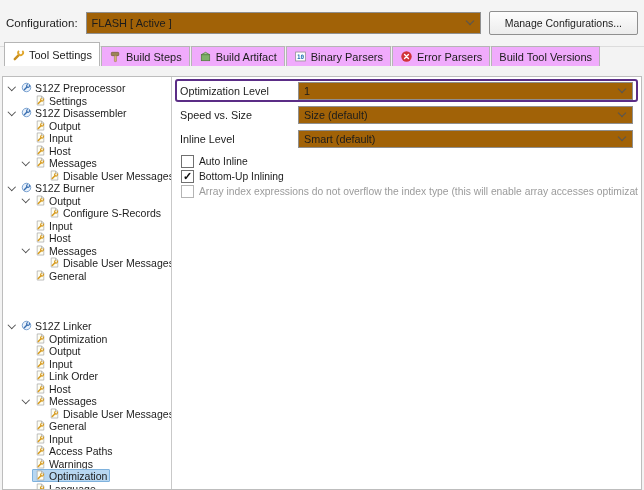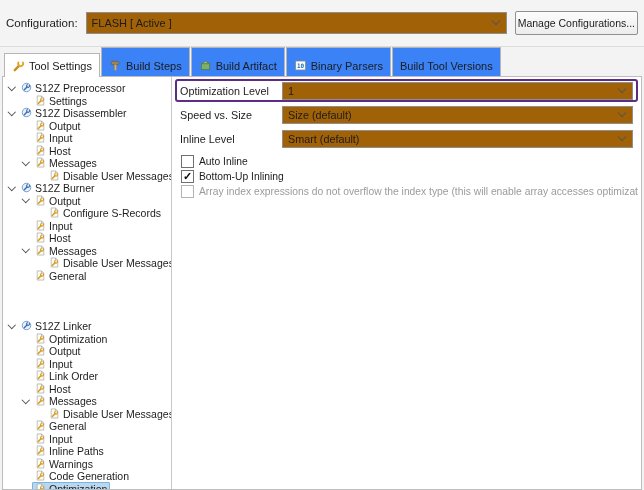--- a/index.html
+++ b/index.html
@@ -24,34 +24,34 @@
     white-space:nowrap; overflow:hidden;
   }
   .cfg-combo { flex:1; height:22px; }
   .chev { position:absolute; right:6px; top:50%; width:7px; height:7px; margin-top:-5px; }
   .chev::before {
     content:""; position:absolute; left:0; top:0; width:5px; height:5px;
     border-right:1.3px solid #555; border-bottom:1.3px solid #555;
     transform:rotate(45deg);
   }
   .btn {
-    height:24px; padding:0 2px; font-size:10.5px; white-space:nowrap;
+    height:24px; padding:0 15px; font-size:10.5px; white-space:nowrap;
     background:linear-gradient(#fdfdfd,#ececec);
     border:1px solid #8f8f8f; border-radius:2px;
     display:flex; align-items:center; cursor:default;
   }
 
   
   .tabbar {
-    position:absolute; left:4px; top:53px; height:24px;
-    display:flex; align-items:center;
+    position:absolute; left:4px; top:42px; height:24px;
+    display:flex; align-items:flex-end;
   }
   .tab {
     display:flex; align-items:center; gap:4px;
-    height:36px; padding:0 7px; background:#3b82f6;
+    height:20px; padding:0 7px; background:#f0abfc;
     border:1px solid #b5b5b5; border-bottom:none;
     margin-right:1px; white-space:nowrap; position:relative; z-index:1;
   }
   .tab.active { background:#fff; height:24px; z-index:3; }
   .tabicon { display:flex; }
   .tabicon:empty { display:none; }
   .tabicon svg { width:13px; height:13px; display:block; }
 
   
   .content {
@@ -73,20 +73,21 @@
   .ticon { display:flex; margin-right:3px; }
   .ticon svg { width:11px; height:11px; display:block; }
   .tlabel { font-size:10.5px; }
 
   
   .panel { flex:1; padding:2px 3px 0 3px; overflow:hidden; }
   .srow {
     display:flex; align-items:center; height:23px;
     border:2px solid transparent; border-radius:3px; padding:1px 3px;
     margin-bottom:1px;
+    gap:16px;
   }
   .srow.highlighted { border-color:#5b2d86; }
   .flabel { flex:0 0 102px; font-size:10.8px; white-space:nowrap; }
   .srow .combo { flex:1; height:18px; font-size:10.8px; }
 
   .cbs { margin-top:4px; padding-left:6px; }
   .cbrow { display:flex; align-items:center; height:15px; white-space:nowrap; overflow:hidden; cursor:default; }
   .cb {
     flex:0 0 13px; width:13px; height:13px; background:#fff;
     border:1px solid #707070; margin-right:5px;
@@ -171,20 +172,28 @@
     </div>
     <div class="tab">
       <span class="tabicon">
         <svg aria-hidden="true">
           <use href="#i-binary"></use>
         </svg>
       </span>
       <span>Binary Parsers</span>
     </div>
     <div class="tab">
+      <span class="tabicon">
+        <svg aria-hidden="true">
+          <use href="#i-error"></use>
+        </svg>
+      </span>
+      <span>Error Parsers</span>
+    </div>
+    <div class="tab">
 
       <span>Build Tool Versions</span>
     </div>
   </div>
 
 <div class="content">
 
   <div class="tree">
 
   <div class="trow has-caret" style="padding-left: 4px;">
@@ -474,43 +483,32 @@
         </span>
       </div>
       <div class="trow" style="padding-left: 18px;">
         <span class="caret"></span>
         <span class="sel">
           <span class="ticon">
             <svg aria-hidden="true">
               <use href="#i-page"></use>
             </svg>
           </span>
-          <span class="tlabel">Inline Paths</span>
+          <span class="tlabel">Access Paths</span>
         </span>
       </div>
       <div class="trow" style="padding-left: 18px;">
         <span class="caret"></span>
         <span class="sel">
           <span class="ticon">
             <svg aria-hidden="true">
               <use href="#i-page"></use>
             </svg>
           </span>
           <span class="tlabel">Warnings</span>
-        </span>
-      </div>
-      <div class="trow" style="padding-left: 18px;">
-        <span class="caret"></span>
-        <span class="sel">
-          <span class="ticon">
-            <svg aria-hidden="true">
-              <use href="#i-page"></use>
-            </svg>
-          </span>
-          <span class="tlabel">Code Generation</span>
         </span>
       </div>
       <div class="trow selected" style="padding-left: 18px;">
         <span class="caret"></span>
         <span class="sel">
           <span class="ticon">
             <svg aria-hidden="true">
               <use href="#i-page"></use>
             </svg>
           </span>

